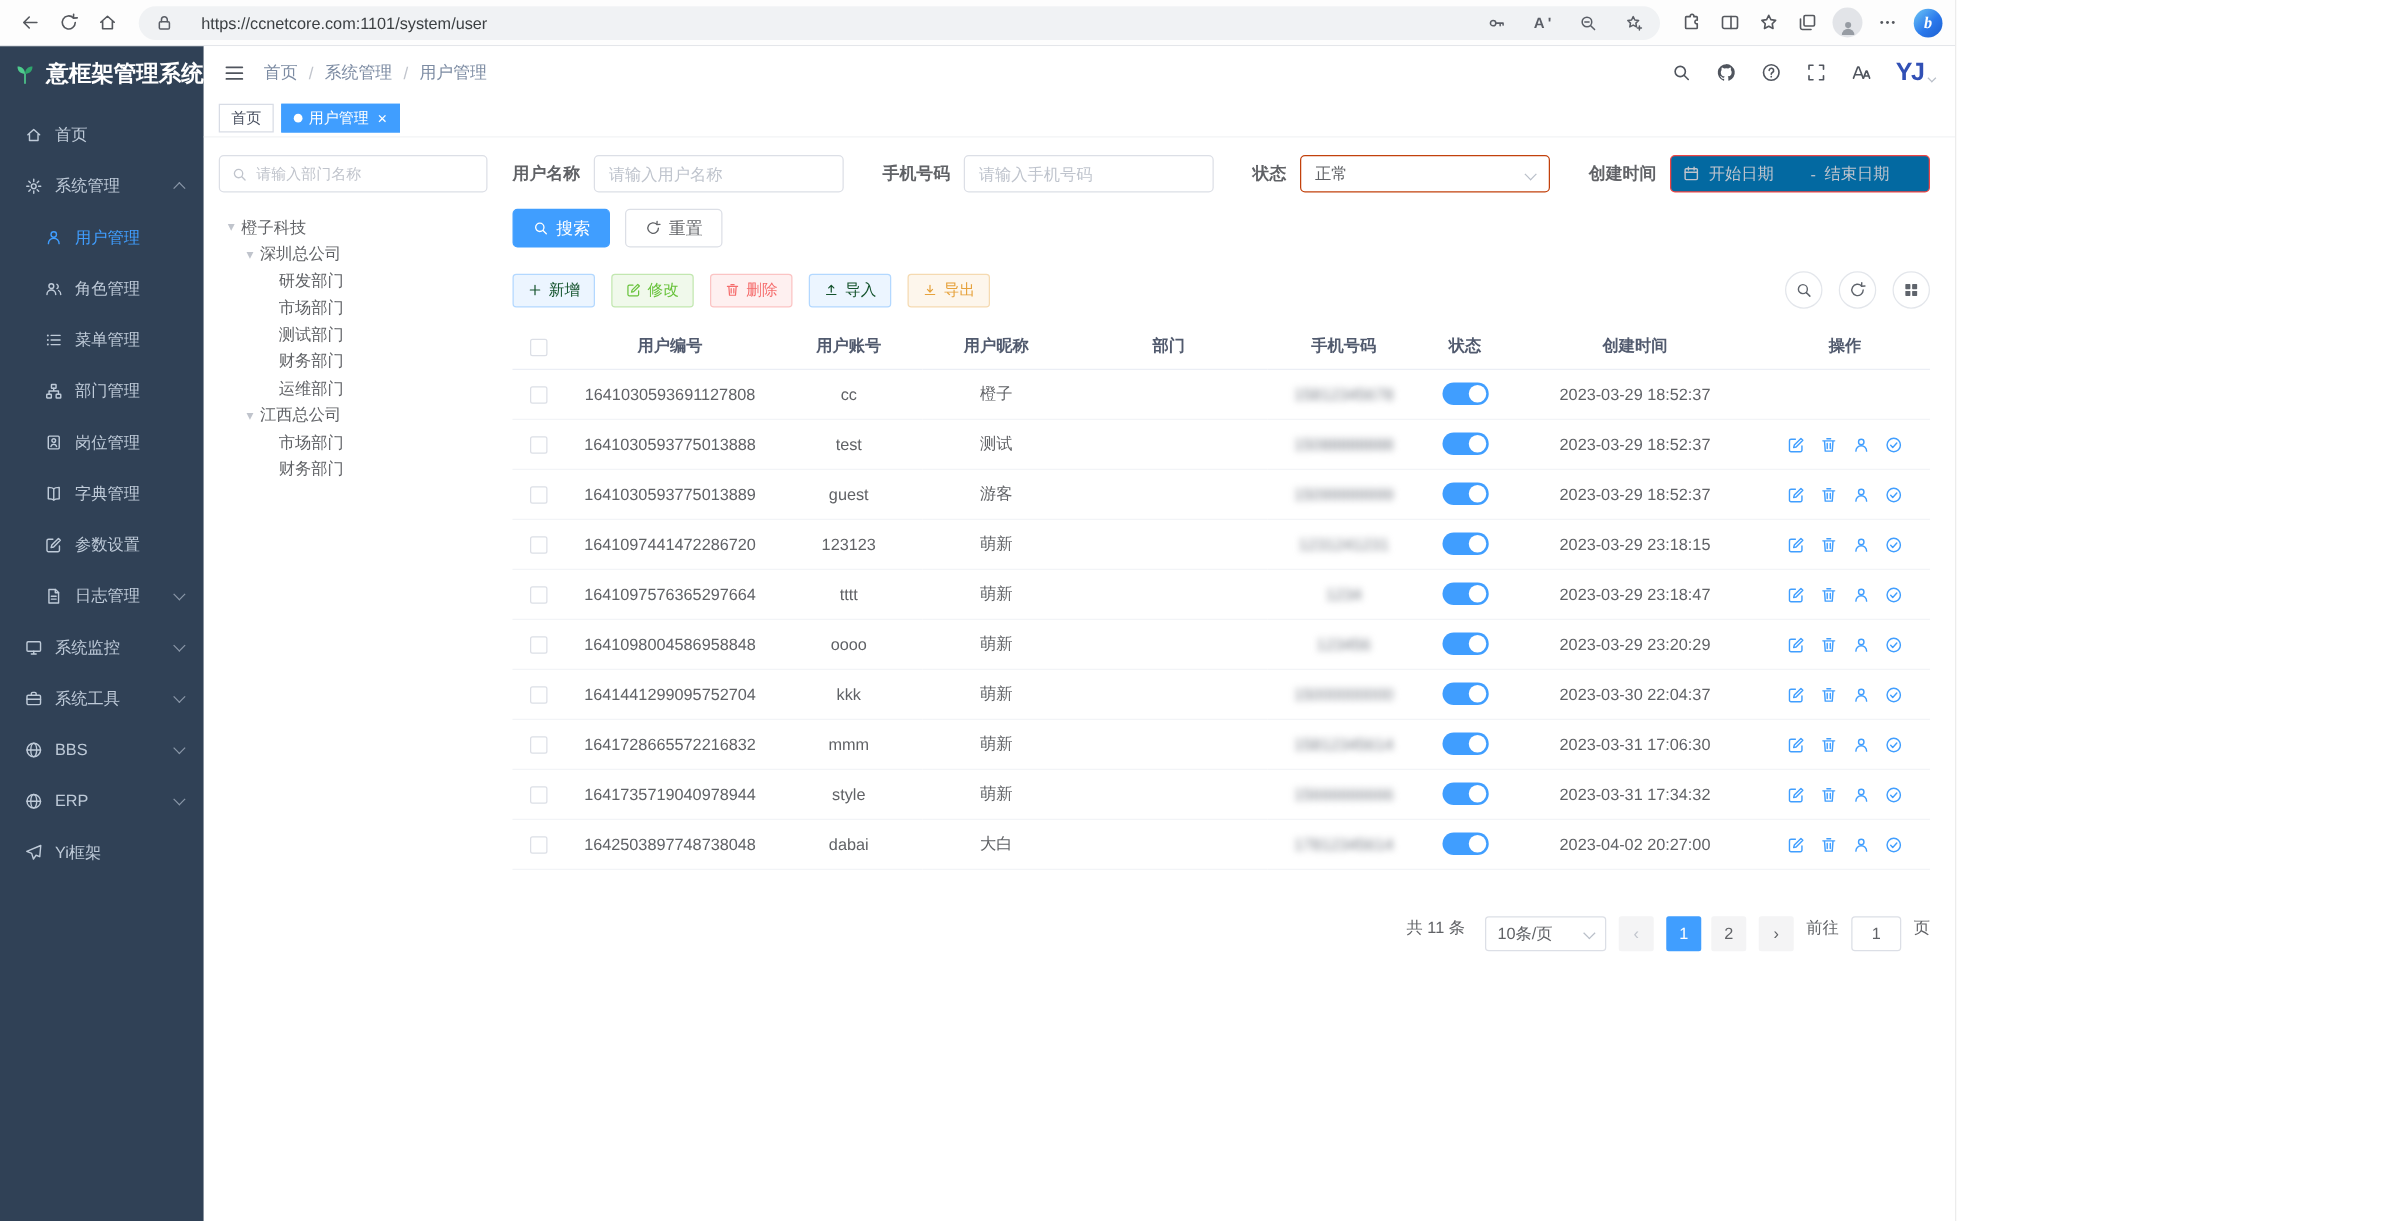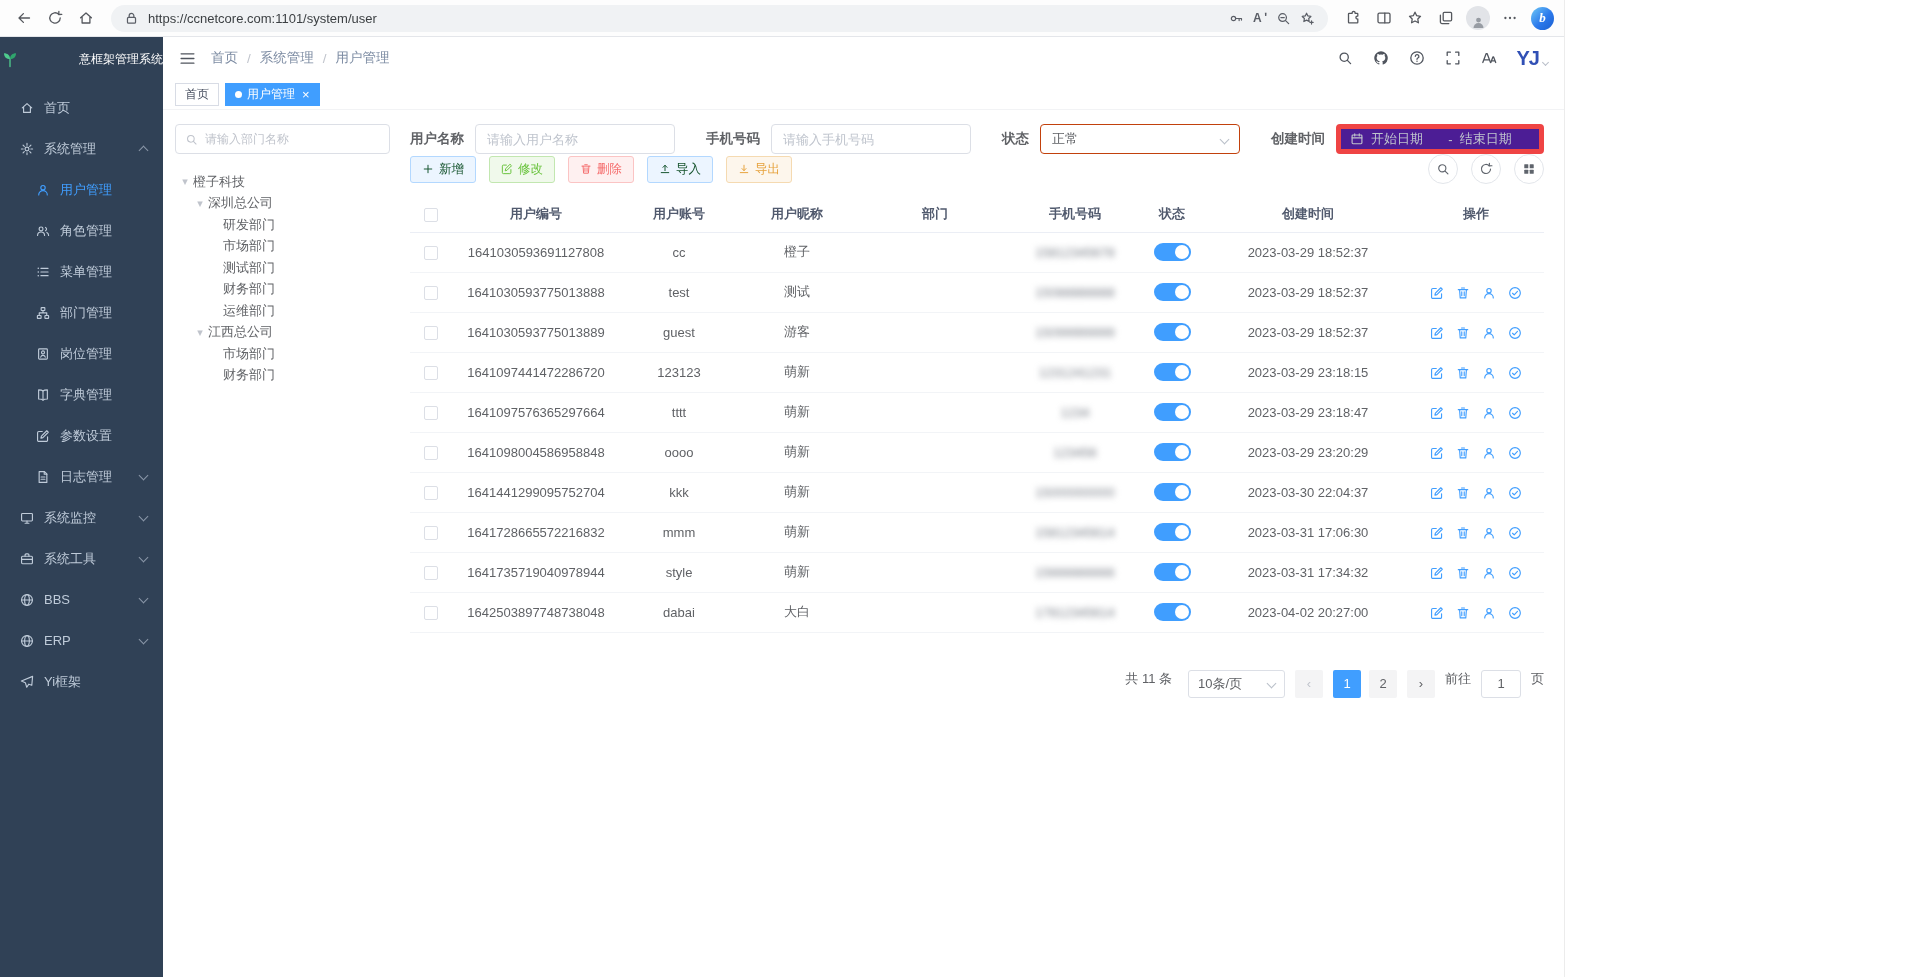--- a/index.html
+++ b/index.html
@@ -4,33 +4,33 @@
 <style>
   *{box-sizing:border-box;margin:0;padding:0}
   body{font-family:"Liberation Sans","DejaVu Sans",sans-serif;background:#fff}
   .screen{position:relative;width:1919px;height:977px;background:#fff;overflow:hidden;font-size:13px;color:#333}
   .browser-window{position:absolute;left:0;top:0;width:1565px;height:977px;background:#fff;border-right:1px solid #ececec;display:flex;flex-direction:column}
 
   
   .browser-toolbar{height:37px;flex:none;display:flex;align-items:center;gap:3px;padding:0 10px;background:#fdfdfd;border-bottom:1px solid #e4e6ea}
   .b-icon{width:28px;height:28px;display:flex;align-items:center;justify-content:center;color:#55585e;border-radius:6px;cursor:pointer}
   .b-icon svg{width:16px;height:16px}
-  .url-bar{flex:1;height:27px;background:#f0f2f4;border-radius:14px;display:flex;align-items:center;padding:0 13px;gap:9px;margin:0 8px;cursor:text}
+  .url-bar{flex:1;height:27px;background:#f0f2f4;border-radius:14px;display:flex;align-items:center;padding:0 13px;gap:22px;margin:0 8px;cursor:text}
   .u-icon{color:#5a5e66;display:flex;align-items:center;cursor:pointer}
   .u-icon svg{width:15px;height:15px}
   .url-text{flex:1;font-size:13px;color:#3c4043;white-space:nowrap;overflow:hidden;text-align:left}
   .read-aloud{font-size:12px;font-weight:700;color:#5a5e66}
   .avatar{width:24px;height:24px;border-radius:50%;background:#e2e4e8;color:#979ca3;display:flex;align-items:flex-end;justify-content:center;overflow:hidden;cursor:pointer;margin:0 3px}
   .avatar svg{width:15px;height:15px}
   .copilot{width:23px;height:23px;border-radius:50%;background:linear-gradient(135deg,#6ec8f6 0%,#2b79ec 55%,#1b5fd0 100%);color:#fff;font-weight:700;font-style:italic;display:flex;align-items:center;justify-content:center;font-size:13px;font-family:"Liberation Serif",serif;cursor:pointer;margin-left:4px}
 
   
   .app{flex:1;display:flex;min-height:0}
   .sidebar{width:163px;flex:none;background:#304156;display:flex;flex-direction:column}
-  .logo-row{height:44px;flex:none;display:flex;align-items:center;justify-content:space-between;gap:7px;color:#fff;font-weight:400;font-size:12px}
+  .logo-row{height:44px;flex:none;display:flex;align-items:center;justify-content:flex-end;gap:7px;color:#fff;font-weight:700;font-size:18px}
   .logo-row svg{width:20px;height:20px}
   .menu{flex:1;padding-top:6px}
   .menu-item{height:41px;display:flex;align-items:center;gap:9px;padding:0 14px 0 20px;color:#bfcbd9;font-size:13px;position:relative;cursor:pointer}
   .menu-item.sub{padding-left:36px}
   .menu-item.active{color:#409eff}
   .mi-icon{width:15px;display:flex;flex:none}
   .mi-icon svg{width:14px;height:14px}
   .menu-item .chev{position:absolute;right:16px;top:50%;margin-top:-5px;border-color:#8a97a8}
   .menu-item .chev.up{margin-top:-2px}
 
@@ -64,21 +64,21 @@
   .tree-node{display:flex;align-items:center;height:21.5px;font-size:13px;color:#606266;cursor:pointer}
   .tree-caret{width:16px;color:#c0c4cc;font-size:11px;text-align:center;flex:none}
 
   .right-panel{flex:1;min-width:0;display:flex;flex-direction:column}
   .filter-row{display:flex;align-items:center;justify-content:space-between;flex:none}
   .f-group{display:flex;align-items:center}
   .f-label{font-weight:700;color:#606266;font-size:13.5px;margin-right:11px;white-space:nowrap}
   .f-input{width:200px;height:30px;border:1px solid #dcdfe6;border-radius:4px;padding:0 11px;font-size:13px;color:#606266;outline:none}
   .f-input::placeholder{color:#bfc4cd}
   .f-select{width:200px;height:30px;border:1px solid #c2410c;border-radius:4px;display:flex;align-items:center;justify-content:space-between;padding:0 11px;color:#606266;cursor:pointer;background:#fff}
-  .f-range{width:208px;height:30px;border:5px solid #ef4444;border-radius:4px;display:flex;align-items:center;padding:0 9px;gap:7px;color:#bfc4cd;background:#4c1d95}
+  .f-range{width:208px;height:30px;border:1px solid #ef4444;border-radius:4px;display:flex;align-items:center;padding:0 9px;gap:7px;color:#bfc4cd;background:#0369a1}
   .f-range svg{width:14px;height:14px;color:#c0c4cc;flex:none}
   .filter-actions{margin:13px 0 19px;display:flex;gap:12px;flex:none}
   .btn{height:31px;border-radius:4px;display:inline-flex;align-items:center;gap:6px;padding:0 15px;font-size:13.5px;cursor:pointer;border:1px solid transparent}
   .btn svg{width:13px;height:13px}
   .btn.primary{background:#409eff;color:#fff;border-color:#409eff}
   .btn.plain{background:#fff;color:#606266;border-color:#dcdfe6}
 
   .table-toolbar{display:flex;align-items:center;flex:none;margin-bottom:13px}
   .mini-btn{height:27px;border-radius:3px;display:inline-flex;align-items:center;gap:5px;padding:0 11px;font-size:12.5px;margin-right:13px;cursor:pointer;border:1px solid}
   .mini-btn svg{width:12px;height:12px}
@@ -512,20 +512,40 @@
                         <path d="M2.4 6.7h11.2M5.4 2v2.6M10.6 2v2.6" fill="none" stroke="currentColor" stroke-width="1.3" stroke-linecap="round" stroke-linejoin="round"></path>
                       </svg>
                     </span>
                   <span style="flex:1">开始日期</span>
                   <span>-</span>
                   <span style="flex:1;text-align:left">结束日期</span>
                 </div>
               </div>
             </div>
 
+            <div class="filter-actions">
+              <button class="btn primary">
+                <span style="display:flex">
+                    <svg viewBox="0 0 16 16" xmlns="http://www.w3.org/2000/svg">
+                      <circle cx="7.2" cy="7.2" r="4.1" fill="none" stroke="currentColor" stroke-width="1.3" stroke-linecap="round" stroke-linejoin="round"></circle>
+                      <path d="M10.4 10.4l3.2 3.2" fill="none" stroke="currentColor" stroke-width="1.3" stroke-linecap="round" stroke-linejoin="round"></path>
+                    </svg>
+                  </span>
+                <span>搜索</span>
+              </button>
+              <button class="btn plain">
+                <span style="display:flex">
+                    <svg viewBox="0 0 16 16" xmlns="http://www.w3.org/2000/svg">
+                      <path d="M13.2 8a5.2 5.2 0 1 1-1.5-3.7" fill="none" stroke="currentColor" stroke-width="1.3" stroke-linecap="round" stroke-linejoin="round"></path>
+                      <path d="M11.9 1.4l-.2 3.1 3.1-.2" fill="none" stroke="currentColor" stroke-width="1.3" stroke-linecap="round" stroke-linejoin="round"></path>
+                    </svg>
+                  </span>
+                <span>重置</span>
+              </button>
+            </div>
 
             <div class="table-toolbar">
               <span style="display:inline-flex">
                   <button class="mini-btn primary">
                     <span class="mb-icon">
                       <svg viewBox="0 0 16 16" xmlns="http://www.w3.org/2000/svg">
                         <path d="M8 3v10M3 8h10" fill="none" stroke="currentColor" stroke-width="1.3" stroke-linecap="round" stroke-linejoin="round"></path>
                       </svg>
                     </span>
                     <span>新增</span>

